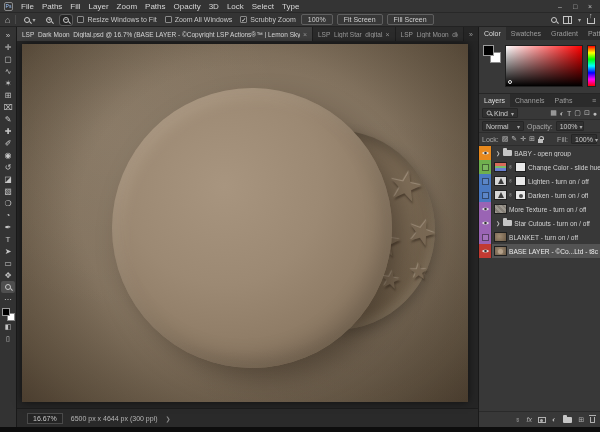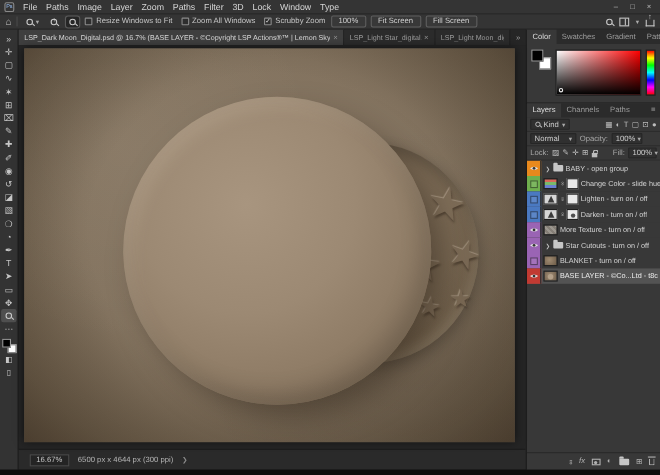--- a/index.html
+++ b/index.html
@@ -166,28 +166,28 @@
 </head>
 <body>
 
 <div class="app">
 
   <div class="menubar">
     <div class="app-icon">Ps</div>
     <div style="display:flex;" id="menu-items">
         <div class="menu-item">File</div>
         <div class="menu-item">Paths</div>
-        <div class="menu-item">Image</div>
+        <div class="menu-item">Fill</div>
         <div class="menu-item">Layer</div>
         <div class="menu-item">Zoom</div>
         <div class="menu-item">Paths</div>
-        <div class="menu-item">Filter</div>
+        <div class="menu-item">Opacity</div>
         <div class="menu-item">3D</div>
         <div class="menu-item">Lock</div>
-        <div class="menu-item">Window</div>
+        <div class="menu-item">Select</div>
         <div class="menu-item">Type</div>
       </div>
     <div class="win-controls">
       <div class="win-btn">–</div>
       <div class="win-btn">□</div>
       <div class="win-btn">×</div>
     </div>
   </div>
 
   <div class="optionsbar">

